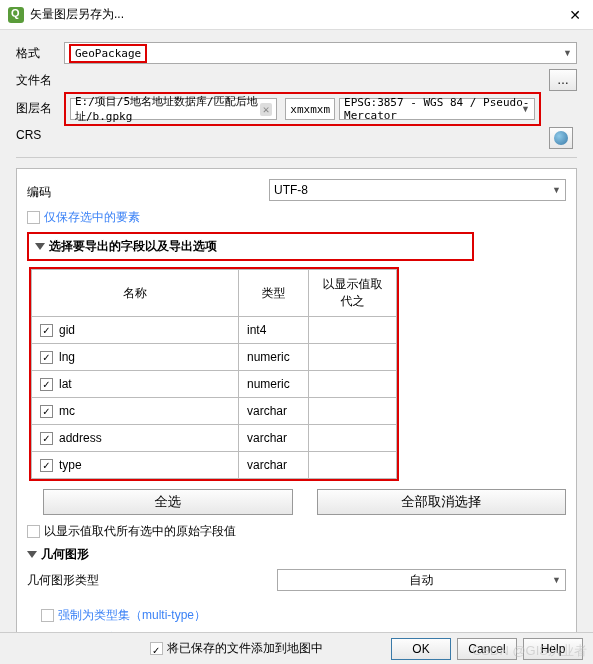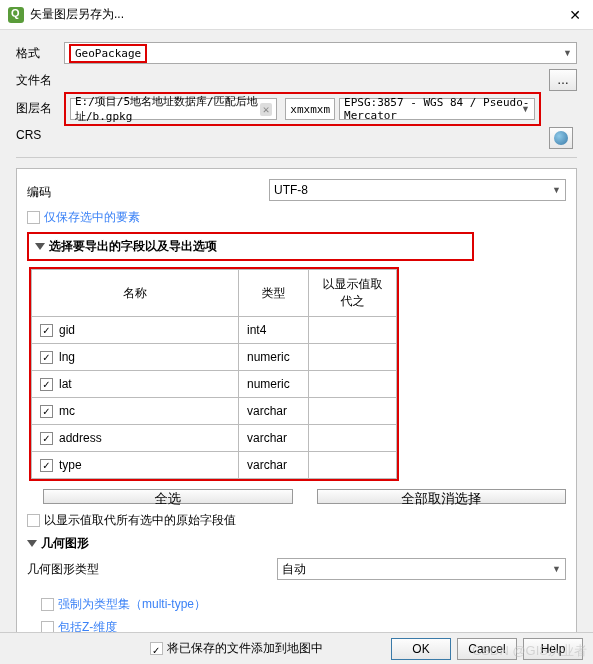--- a/index.html
+++ b/index.html
@@ -32,21 +32,21 @@
 .tri-down { display: inline-block; width: 0; height: 0; border-left: 5px solid transparent; border-right: 5px solid transparent; border-top: 7px solid #555; }
 .fields-area { border: 2px solid #d00; padding: 0; margin-left: 2px; margin-bottom: 8px; width: 370px; }
 .fields-table { border-collapse: collapse; width: 100%; }
 .fields-table th, .fields-table td { border: 1px solid #bbb; padding: 6px 8px; text-align: left; font-weight: normal; background: #fff; }
 .fields-table th { background: #fff; text-align: center; }
 .col-type { width: 70px; }
 .col-disp { width: 88px; }
 .chk-cell { width: 13px; height: 13px; border: 1px solid #888; display: inline-flex; align-items: center; justify-content: center; margin-right: 6px; font-size: 10px; }
 .chk-cell::after { content: '✓'; }
 .btn-row { display: flex; gap: 8px; margin-bottom: 8px; }
-.flat-btn { flex: 1; height: 15px; background: linear-gradient(#fdfdfd,#e8e8e8); border: 1px solid #999; cursor: pointer; margin-left: 16px; }
+.flat-btn { flex: 1; height: 26px; background: linear-gradient(#fdfdfd,#e8e8e8); border: 1px solid #999; cursor: pointer; margin-left: 16px; }
 .geom-row { display: flex; align-items: center; gap: 10px; margin-bottom: 16px; }
 .geom-label { width: 240px; }
 .bottom-bar { position: absolute; bottom: 0; left: 0; right: 0; height: 32px; background: #f0f0f0; border-top: 1px solid #ccc; display: flex; align-items: center; justify-content: flex-end; gap: 6px; padding: 0 10px; }
 .bb-chk { display: flex; align-items: center; gap: 4px; margin-right: auto; margin-left: 140px; }
 .bb-chk .chk { background: #fff; }
 .bb-chk .chk::after { content: '✓'; font-size: 10px; margin-left: 1px; }
 .dlg-btn { min-width: 60px; height: 22px; background: linear-gradient(#fdfdfd,#e8e8e8); border: 1px solid #999; padding: 0 8px; cursor: pointer; font-size: 12px; }
 .dlg-btn.ok { border: 1px solid #3a7aa8; }
 .watermark { position: absolute; right: 6px; bottom: 4px; color: #bfbfbf; font-size: 13px; opacity: 0.6; pointer-events: none; }
 .mono { font-family: monospace; font-size: 11px; }
@@ -182,21 +182,21 @@
       </div>
     </div>
 
     <div class="section">
       <div class="sec-header">
         <span class="tri-down"></span>
         <span>几何图形</span>
       </div>
       <div class="geom-row">
         <div class="geom-label">几何图形类型</div>
-        <div class="combo" style="flex:1;">
+        <div class="combo" style="flex:1;justify-content:center;">
           <span>自动</span>
           <span class="combo-arrow">▼</span>
         </div>
       </div>
       <div class="chk-row" style="margin-left:14px;">
         <span class="chk"></span>
         <span>强制为类型集（multi-type）</span>
       </div>
       <div class="chk-row" style="margin-left:14px;">
         <span class="chk"></span>

